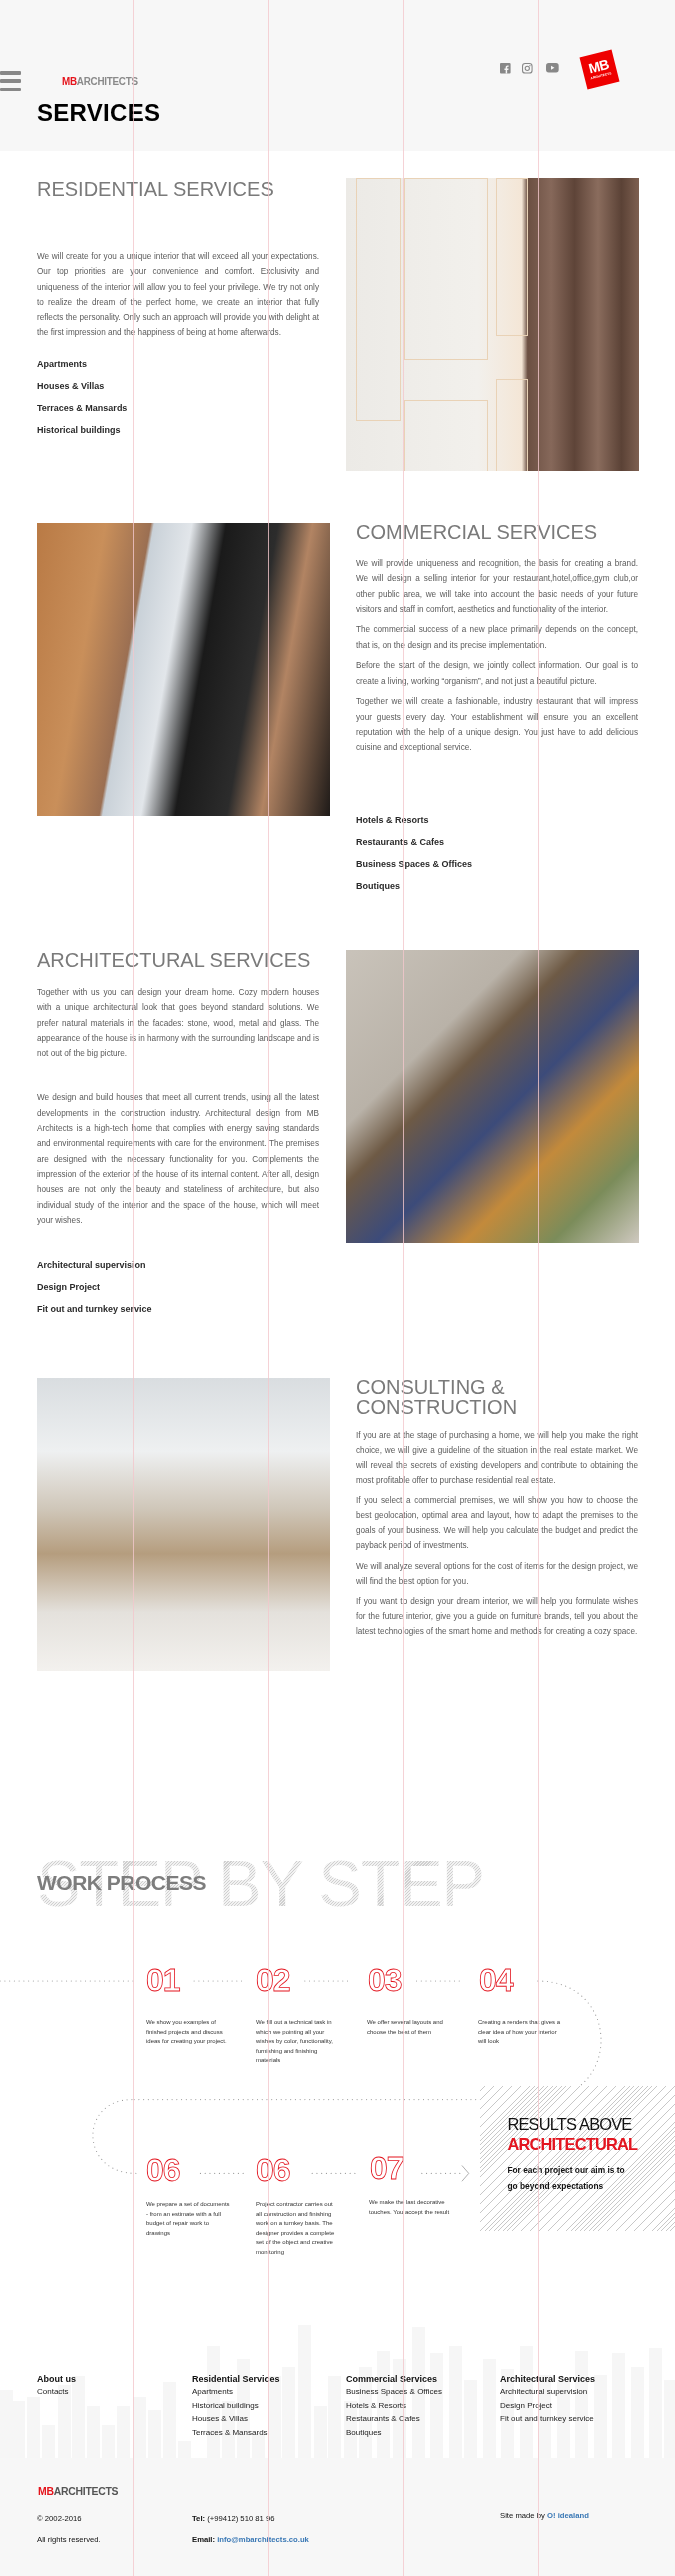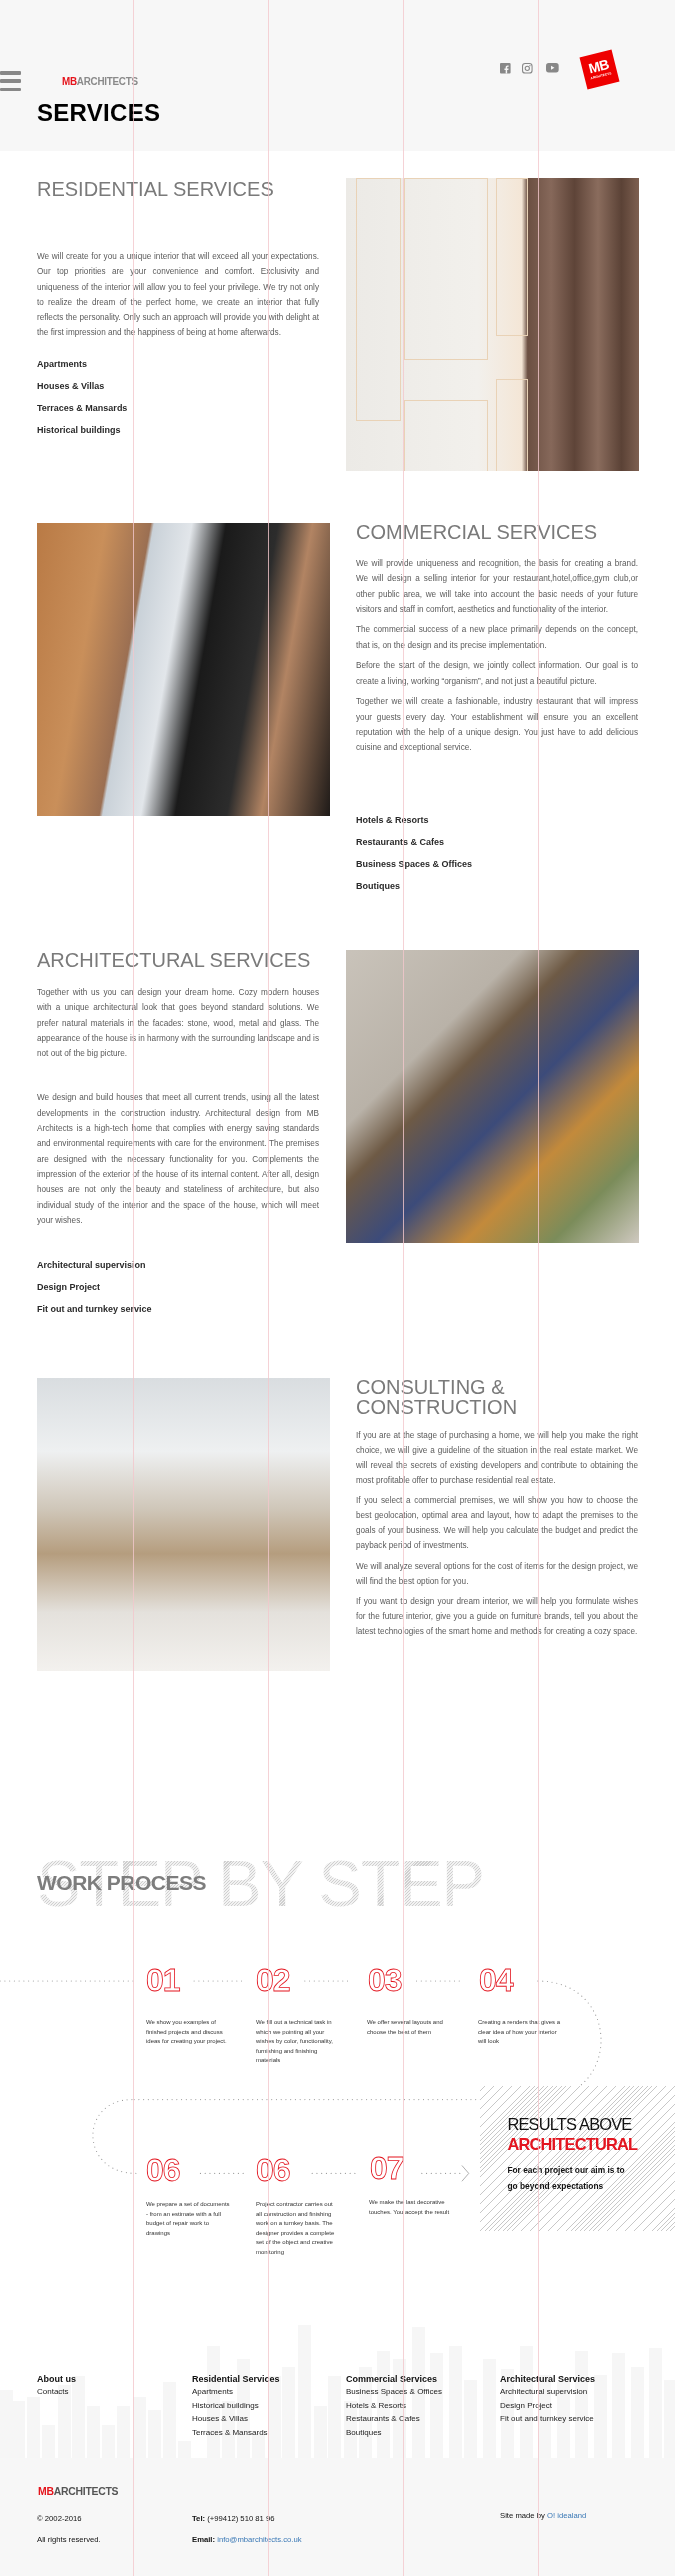--- a/index.html
+++ b/index.html
@@ -53,21 +53,21 @@
   .skyline { position: absolute; left: 0; top: 2311px; width: 675px; height: 148px; }
   .skyline span { position: absolute; bottom: 0; width: 12.7px; background: #f6f6f6; }
   .foot-col { position: absolute; top: 2374px; }
   .foot-col h4 { font-size: 9px; font-weight: bold; color: #111; margin-bottom: 1px; }
   .foot-col a { display: block; font-size: 8px; color: #222; line-height: 13.7px; text-decoration: none; cursor: pointer; }
   .foot-bottom { position: absolute; left: 0; top: 2458px; width: 675px; height: 118px; background: #f7f7f7; }
   .foot-logo { position: absolute; left: 38px; top: 2484px; font-size: 11.6px; font-weight: bold; color: #555; letter-spacing: -0.3px; transform: scaleX(0.9); transform-origin: left; }
   .foot-logo .mb { color: #e5141c; }
   .foot-line { position: absolute; font-size: 7.7px; color: #111; }
   .foot-line b { font-weight: bold; }
-  .link-blue { color: #3a78b5; cursor: pointer; }
+  .link-blue { color: #3a78b5; cursor: pointer; font-weight: bold; }
 </style>
 </head>
 <body>
 
 <div class="guide" style="left:133px"></div>
 <div class="guide" style="left:268px"></div>
 <div class="guide" style="left:403px"></div>
 <div class="guide" style="left:538px"></div>
 
 <header>

